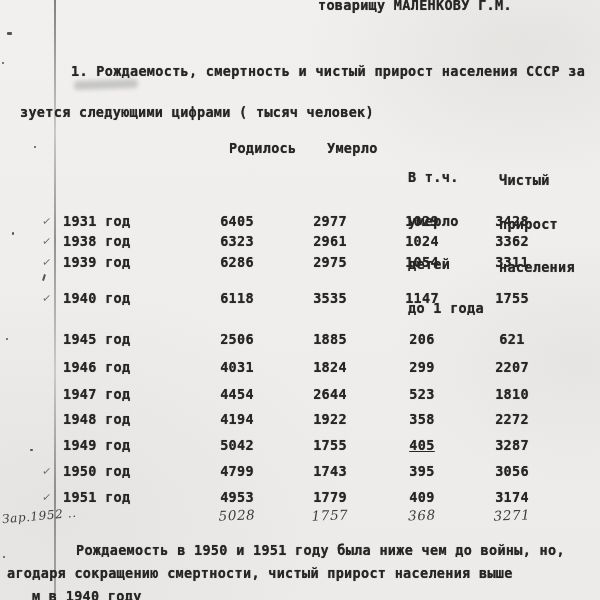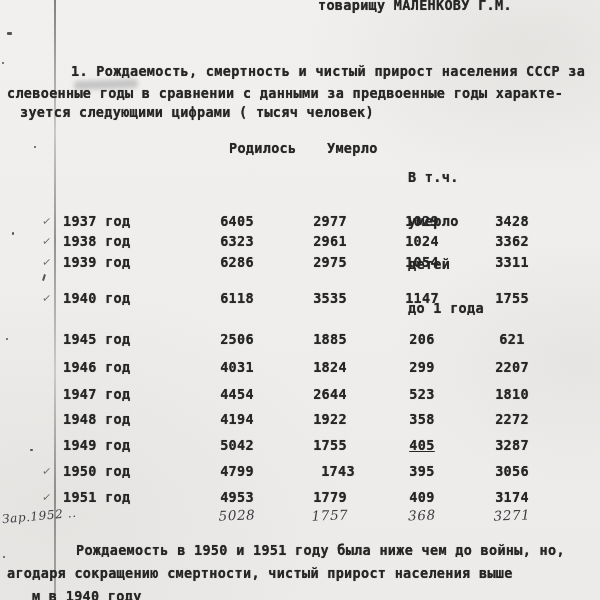--- a/index.html
+++ b/index.html
@@ -52,43 +52,47 @@
 <body>
 
 <div class="page">
 
   <div class="smudge"></div>
   <div class="crease"></div>
 
   <div class="tw" style="top:-2px;left:318px;">товарищу МАЛЕНКОВУ Г.М.</div>
 
   <div class="tw" style="top:64px;left:71px;">1. Рождаемость, смертность и чистый прирост населения СССР за</div>
-  <div class="tw" style="top:86px;left:7px;">слевоенные годы в сравнении с данными за предвоенные годы характе-</div>
   <div class="tw" style="top:105px;left:20px;">зуется следующими цифрами ( тысяч человек)</div>
 
   <div class="tw" style="top:141px;left:229px;">Родилось</div>
   <div class="tw" style="top:141px;left:327px;">Умерло</div>
   <div class="tw hdr-lines" style="top:141px;left:408px;">
     <div>В т.ч.</div>
     <div>умерло</div>
     <div>детей</div>
     <div>до 1 года</div>
   </div>
+  <div class="tw hdr-lines" style="top:144px;left:499px;">
+    <div>Чистый</div>
+    <div>прирост</div>
+    <div>населения</div>
+  </div>
 
   <div>
-      <div class="trow tw" style="top: 214px;"><span class="check">✓</span><span class="ylabel">1937 год</span><span class="val" style="left: 202px;">6405</span><span class="val" style="left: 295px;">2977</span><span class="val" style="left: 387px;">1029</span><span class="val" style="left: 477px;">3428</span></div>
+      <div class="trow tw" style="top: 214px;"><span class="check">✓</span><span class="ylabel">1931 год</span><span class="val" style="left: 202px;">6405</span><span class="val" style="left: 295px;">2977</span><span class="val" style="left: 387px;">1029</span><span class="val" style="left: 477px;">3428</span></div>
       <div class="trow tw" style="top: 234px;"><span class="check">✓</span><span class="ylabel">1938 год</span><span class="val" style="left: 202px;">6323</span><span class="val" style="left: 295px;">2961</span><span class="val" style="left: 387px;">1024</span><span class="val" style="left: 477px;">3362</span></div>
       <div class="trow tw" style="top: 255px;"><span class="check">✓</span><span class="ylabel">1939 год</span><span class="val" style="left: 202px;">6286</span><span class="val" style="left: 295px;">2975</span><span class="val" style="left: 387px;">1054</span><span class="val" style="left: 477px;">3311</span></div>
       <div class="trow tw" style="top: 291px;"><span class="check">✓</span><span class="ylabel">1940 год</span><span class="val" style="left: 202px;">6118</span><span class="val" style="left: 295px;">3535</span><span class="val" style="left: 387px;">1147</span><span class="val" style="left: 477px;">1755</span></div>
       <div class="trow tw" style="top: 332px;"><span class="ylabel">1945 год</span><span class="val" style="left: 202px;">2506</span><span class="val" style="left: 295px;">1885</span><span class="val" style="left: 387px;">206</span><span class="val" style="left: 477px;">621</span></div>
       <div class="trow tw" style="top: 360px;"><span class="ylabel">1946 год</span><span class="val" style="left: 202px;">4031</span><span class="val" style="left: 295px;">1824</span><span class="val" style="left: 387px;">299</span><span class="val" style="left: 477px;">2207</span></div>
       <div class="trow tw" style="top: 387px;"><span class="ylabel">1947 год</span><span class="val" style="left: 202px;">4454</span><span class="val" style="left: 295px;">2644</span><span class="val" style="left: 387px;">523</span><span class="val" style="left: 477px;">1810</span></div>
       <div class="trow tw" style="top: 412px;"><span class="ylabel">1948 год</span><span class="val" style="left: 202px;">4194</span><span class="val" style="left: 295px;">1922</span><span class="val" style="left: 387px;">358</span><span class="val" style="left: 477px;">2272</span></div>
       <div class="trow tw" style="top: 438px;"><span class="ylabel">1949 год</span><span class="val" style="left: 202px;">5042</span><span class="val" style="left: 295px;">1755</span><span class="val" style="left: 387px; text-decoration: underline;">405</span><span class="val" style="left: 477px;">3287</span></div>
-      <div class="trow tw" style="top: 464px;"><span class="check">✓</span><span class="ylabel">1950 год</span><span class="val" style="left: 202px;">4799</span><span class="val" style="left: 303px; text-align: center;">1743</span><span class="val" style="left: 387px;">395</span><span class="val" style="left: 477px;">3056</span></div>
+      <div class="trow tw" style="top: 464px;"><span class="check">✓</span><span class="ylabel">1950 год</span><span class="val" style="left: 202px;">4799</span><span class="val" style="left: 295px; text-align: center;">1743</span><span class="val" style="left: 387px;">395</span><span class="val" style="left: 477px;">3056</span></div>
       <div class="trow tw" style="top: 490px;"><span class="check">✓</span><span class="ylabel">1951 год</span><span class="val" style="left: 202px;">4953</span><span class="val" style="left: 295px;">1779</span><span class="val" style="left: 387px;">409</span><span class="val" style="left: 477px;">3174</span></div>
       <div class="trow tw hand" style="top: 508px;"><span class="hand-label">Зар.1952 ..</span><span class="val" style="left: 202px;">5028</span><span class="val" style="left: 295px;">1757</span><span class="val" style="left: 387px;">368</span><span class="val" style="left: 477px;">3271</span></div>
     </div>
 
   <div class="tw" style="top:543px;left:76px;">Рождаемость в 1950 и 1951 году была ниже чем до войны, но,</div>
   <div class="tw" style="top:566px;left:7px;">агодаря сокращению смертности, чистый прирост населения выше</div>
   <div class="tw" style="top:589px;left:32px;">м в 1940 году</div>
 
 <div class="speck" style="left: 7px; top: 32px; width: 5px; height: 3px;"></div>
     <div class="speck" style="left: 2px; top: 62px; width: 2px; height: 2px;"></div>

